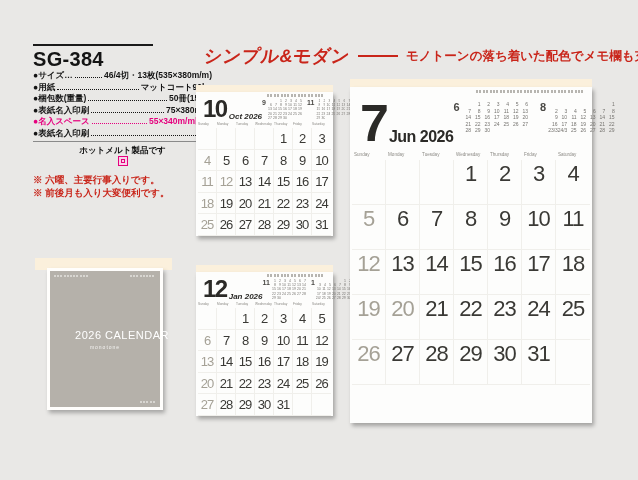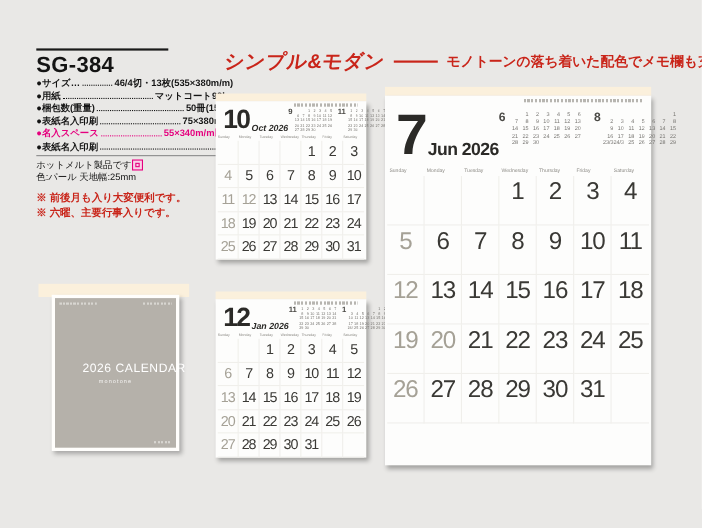--- a/index.html
+++ b/index.html
@@ -9,21 +9,21 @@
   
   .sidebar { position:absolute; left:33px; top:44px; width:179px; color:#141414; }
   .rule { width:120px; height:2px; background:#1a1a1a; margin-bottom:2px; }
   .code { font-size:20px; font-weight:bold; letter-spacing:.3px; line-height:22px; }
   .prod-title { font-size:13px; font-weight:bold; line-height:15px; margin-bottom:4px; }
   .spec-line { display:flex; align-items:flex-end; font-size:8.5px; font-weight:bold; line-height:10px; margin-bottom:1.5px; white-space:nowrap; }
   .spec-dots { flex:1; border-bottom:1.5px dotted #141414; margin:0 2px 2px 2px; min-width:4px; }
   .spec-line.magenta { color:#e5007e; }
   .spec-line.magenta .spec-dots { border-color:#e5007e; }
   .divider { border-top:1px solid #8a8a8a; margin:3px 0 3px 0; }
-  .note-row { display:flex; justify-content:flex-start; align-items:center; font-size:8.5px; font-weight:normal; line-height:11px; }
+  .note-row { display:flex; justify-content:space-between; align-items:center; font-size:8.5px; font-weight:bold; line-height:11px;flex-direction:column; }
   .hotmelt-icon { width:10px; height:10px; border:1px solid #e5007e; background:#f9d2e8; position:relative; flex:none; }
   .hotmelt-icon::after { content:""; position:absolute; inset:2px; border:1px solid #e5007e; }
   .warnings { margin-top:7px; }
   .warning { color:#c9251a; font-size:9.5px; font-weight:bold; line-height:13px; }
 
   
   .headline { position:absolute; left:204px; top:44px; display:flex; align-items:center; color:#c9251a; white-space:nowrap; }
   .headline-main { font-size:18px; font-weight:bold; transform:skewX(-8deg); letter-spacing:.5px; }
   .headline-dash { width:40px; height:2px; background:#c9251a; margin:0 8px; }
   .headline-sub { font-size:12.5px; font-weight:bold; }
@@ -139,26 +139,23 @@
           <span class="spec-label">●表紙名入印刷</span>
           <span class="spec-dots"></span>
           <span class="spec-value">有</span>
         </div>
       </div>
     <div class="divider"></div>
     <div class="note-row">
       <span>ホットメルト製品です</span>
       <span class="hotmelt-icon"></span>
     </div>
-    <div class="note-row">
-      <span>色:パール 天地幅:25mm</span>
-    </div>
     <div class="warnings">
+        <div class="warning">※ 六曜、主要行事入りです。</div>
         <div class="warning">※ 前後月も入り大変便利です。</div>
-        <div class="warning">※ 六曜、主要行事入りです。</div>
       </div>
   </div>
 
   <div class="headline">
     <span class="headline-main">シンプル&amp;モダン</span>
     <span class="headline-dash"></span>
     <span class="headline-sub">モノトーンの落ち着いた配色でメモ欄も充実</span>
   </div>
 
   <div class="band band-oct"></div>

